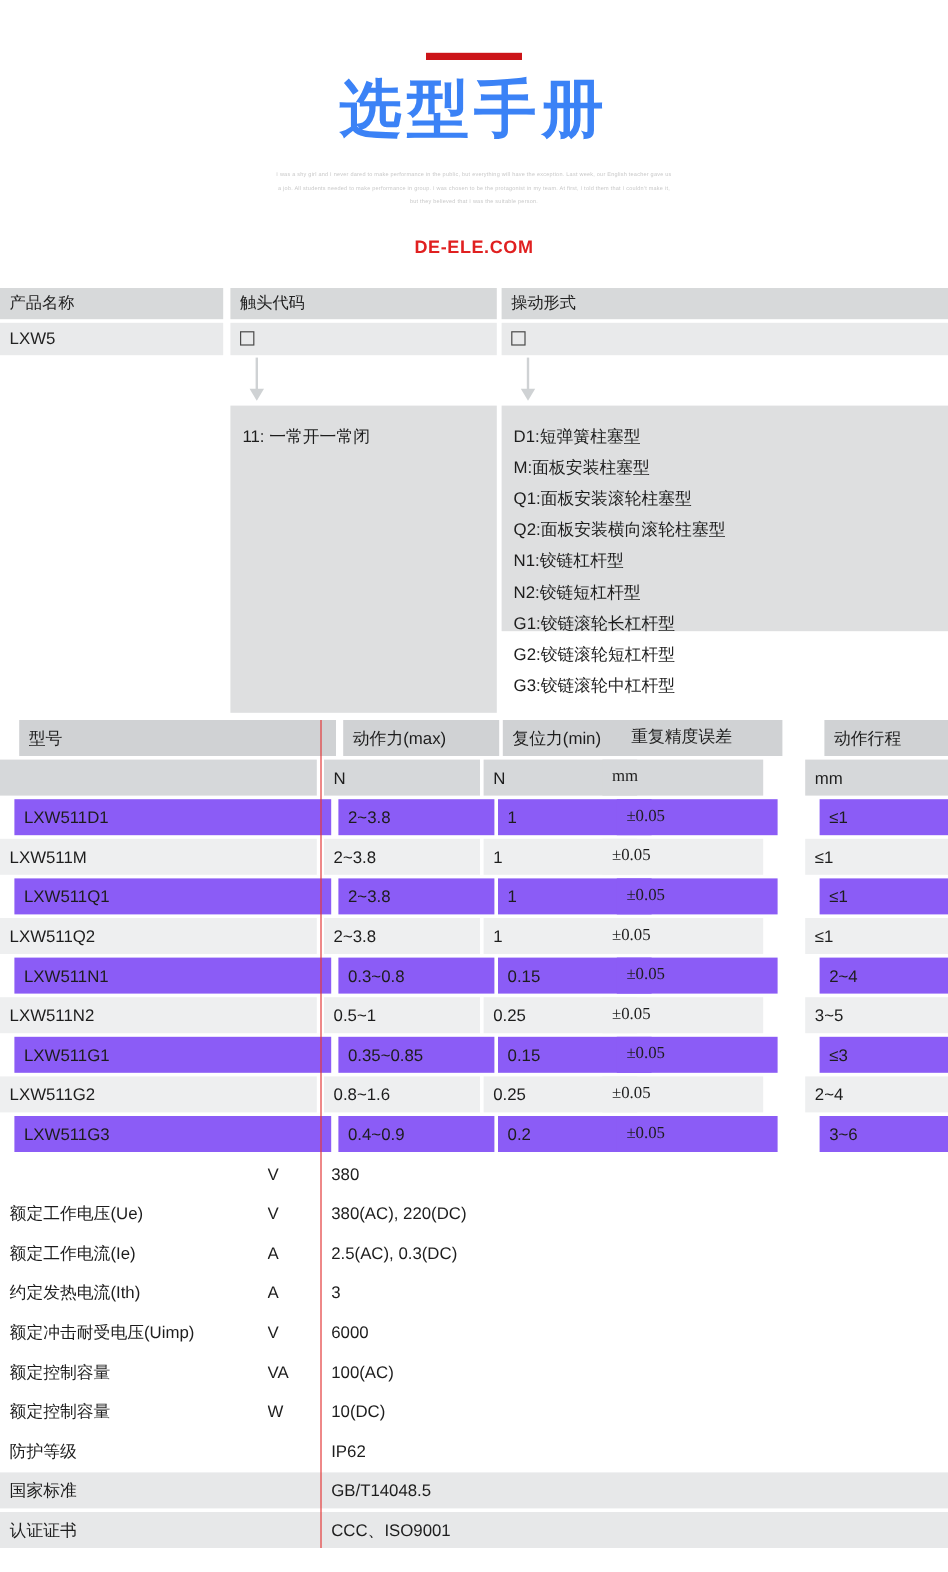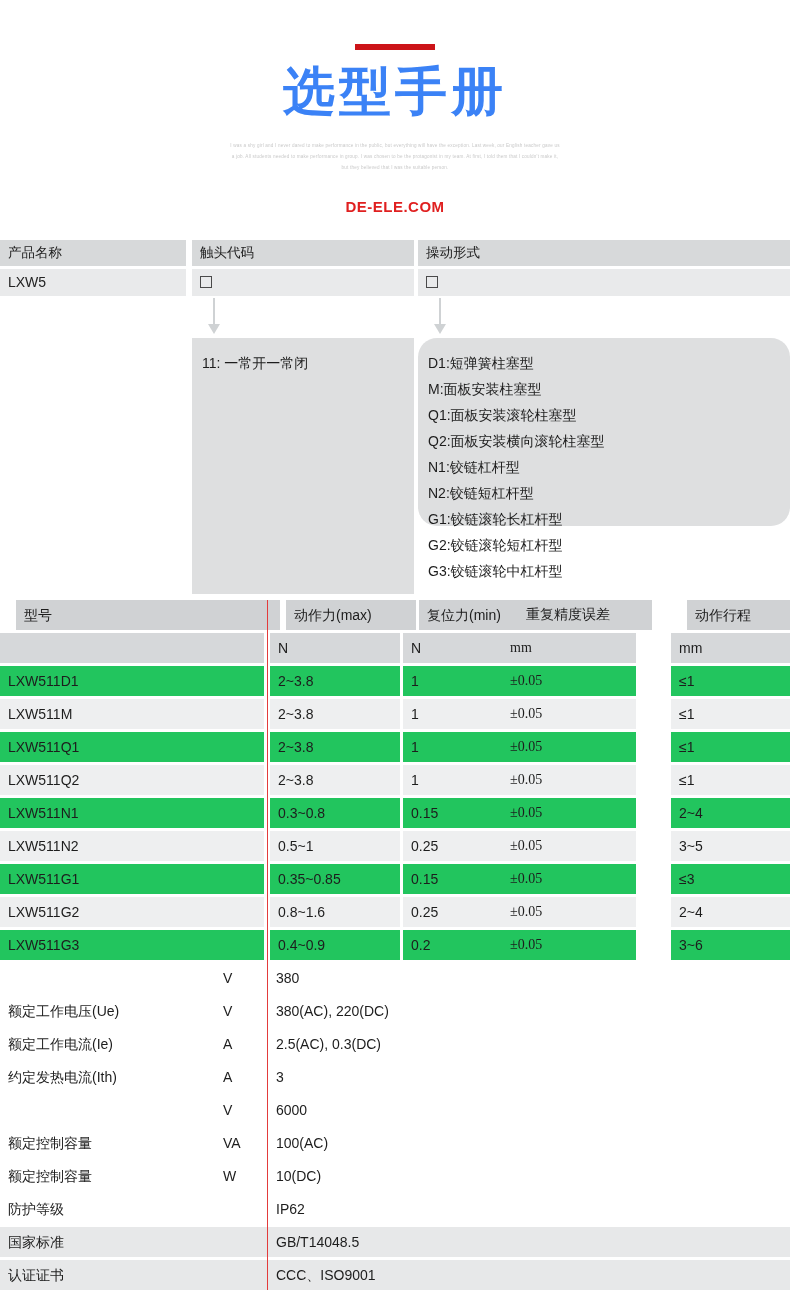--- a/index.html
+++ b/index.html
@@ -78,34 +78,34 @@
     border-top:10px solid #cfd2d4;
   }
 
   .sel-desc {
     position:absolute; top:98px; left:0; right:0;
     background:#dedfe0;
     padding:12px 10px 14px 10px;
     font-size:14px; line-height:26px; color:#1d1d1d;
   }
   .c2 .sel-desc { height:256px;padding-left:10px; }
-  .c3 .sel-desc { height:188px;border-radius:19px; }
+  .c3 .sel-desc { height:188px; }
 
   
   .tbl { position:relative; width:790px; }
   .trow { position:relative; height:30px; margin-bottom:3px; }
   .tcell {
     position:absolute; top:0; height:30px;
     font-size:14px; line-height:30px;
     padding-left:8px; color:#1d1d1d;
     white-space:nowrap; overflow:hidden;
   }
   .hdr .tcell  { background:#d0d2d4;margin-left:16px; }
   .unit .tcell { background:#d6d8da; }
-  .odd  .tcell { background:#22c55e; }
+  .odd  .tcell { background:#8b5cf6;margin-left:12px; }
   .even .tcell { background:#eeeff0; }
 
   
   .k0 { left:0px;   width:264px; }
   .k1 { left:270px; width:130px; }
   .k2 { left:403px; width:128px; }
   .k3 { left:502px; width:134px;font-family:Liberation Serif, serif; }
   .k4 { left:671px; width:119px; }
 
   
@@ -276,20 +276,21 @@
         <div class="pcell p-name">额定工作电流(Ie)</div>
         <div class="pcell p-unit">A</div>
         <div class="pcell p-val">2.5(AC), 0.3(DC)</div>
       </div>
       <div class="prow plain">
         <div class="pcell p-name">约定发热电流(Ith)</div>
         <div class="pcell p-unit">A</div>
         <div class="pcell p-val">3</div>
       </div>
       <div class="prow plain">
+        <div class="pcell p-name">额定冲击耐受电压(Uimp)</div>
         <div class="pcell p-unit">V</div>
         <div class="pcell p-val">6000</div>
       </div>
       <div class="prow plain">
         <div class="pcell p-name">额定控制容量</div>
         <div class="pcell p-unit">VA</div>
         <div class="pcell p-val">100(AC)</div>
       </div>
       <div class="prow plain">
         <div class="pcell p-name">额定控制容量</div>

